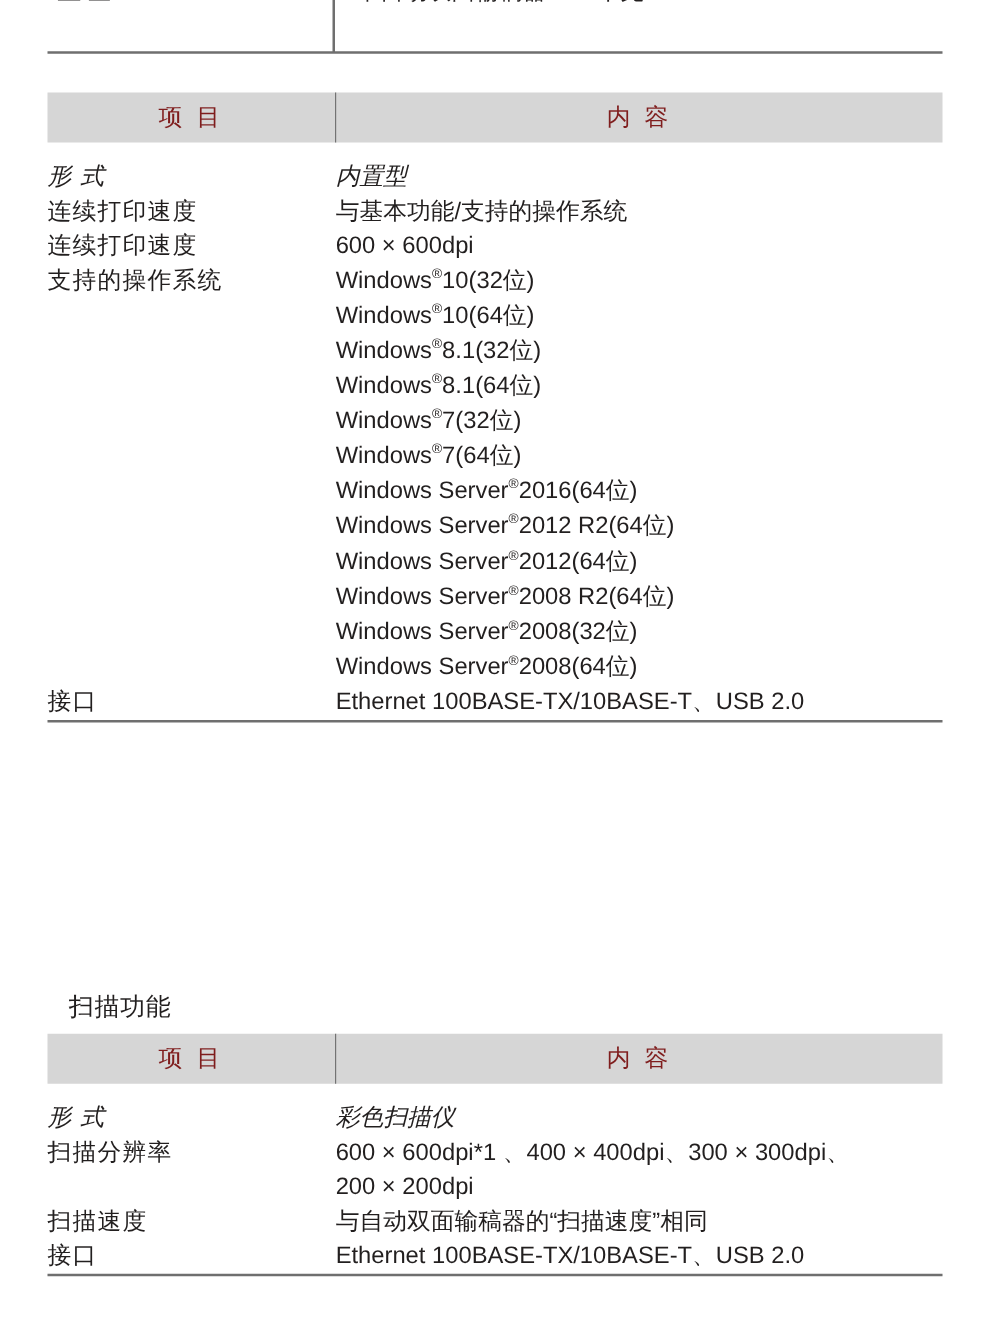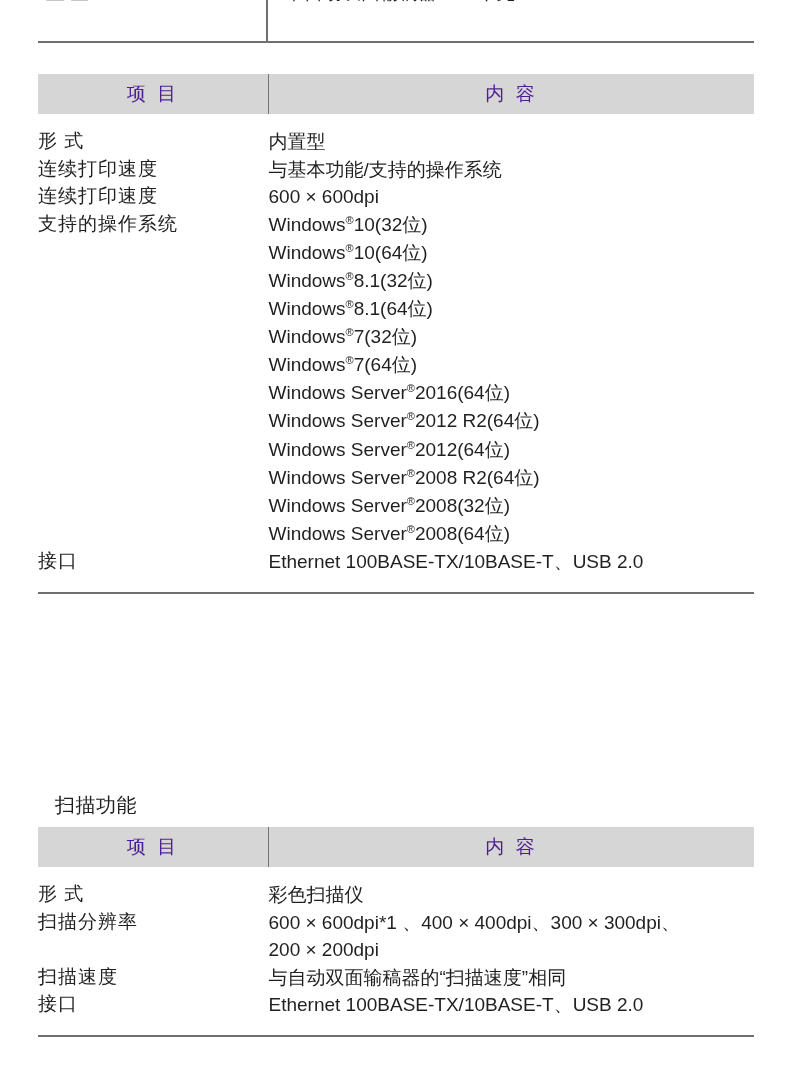--- a/index.html
+++ b/index.html
@@ -71,21 +71,21 @@
   }
   table.spec {
     border-collapse: collapse;
     width: 716px;
     table-layout: fixed;
   }
   table.spec th {
     background: #d6d6d6;
     font-weight: normal;
     font-size: 19px;
-    color: #4c1d95;
+    color: #7f1d1d;
     height: 38px;
     letter-spacing: 3px;
     text-align: center;
     border: none;
   }
   table.spec th.col-item {
     width: 228px;
   }
   table.spec th.col-content {
     border-left: 1px solid #737373;
@@ -101,22 +101,22 @@
     padding: 7px 0 6px 17px;
     box-sizing: border-box;
     letter-spacing: 1px;
   }
   td.value {
     border-left: 2px solid #6f6f6f;
     padding: 7px 4px 6px 17px;
     box-sizing: border-box;
     line-height: 1.45;
   }
-  tr.first td { padding-top: 14px; }
-  tr.last td { padding-bottom: 16px; }
+  tr.first td { padding-top: 14px; font-style: italic; }
+  tr.last td { }
   .os-list div {
     line-height: 1.48;
     white-space: nowrap;
   }
   sup {
     font-size: 11px;
     vertical-align: super;
     line-height: 0;
   }
   .bottom-rule {

